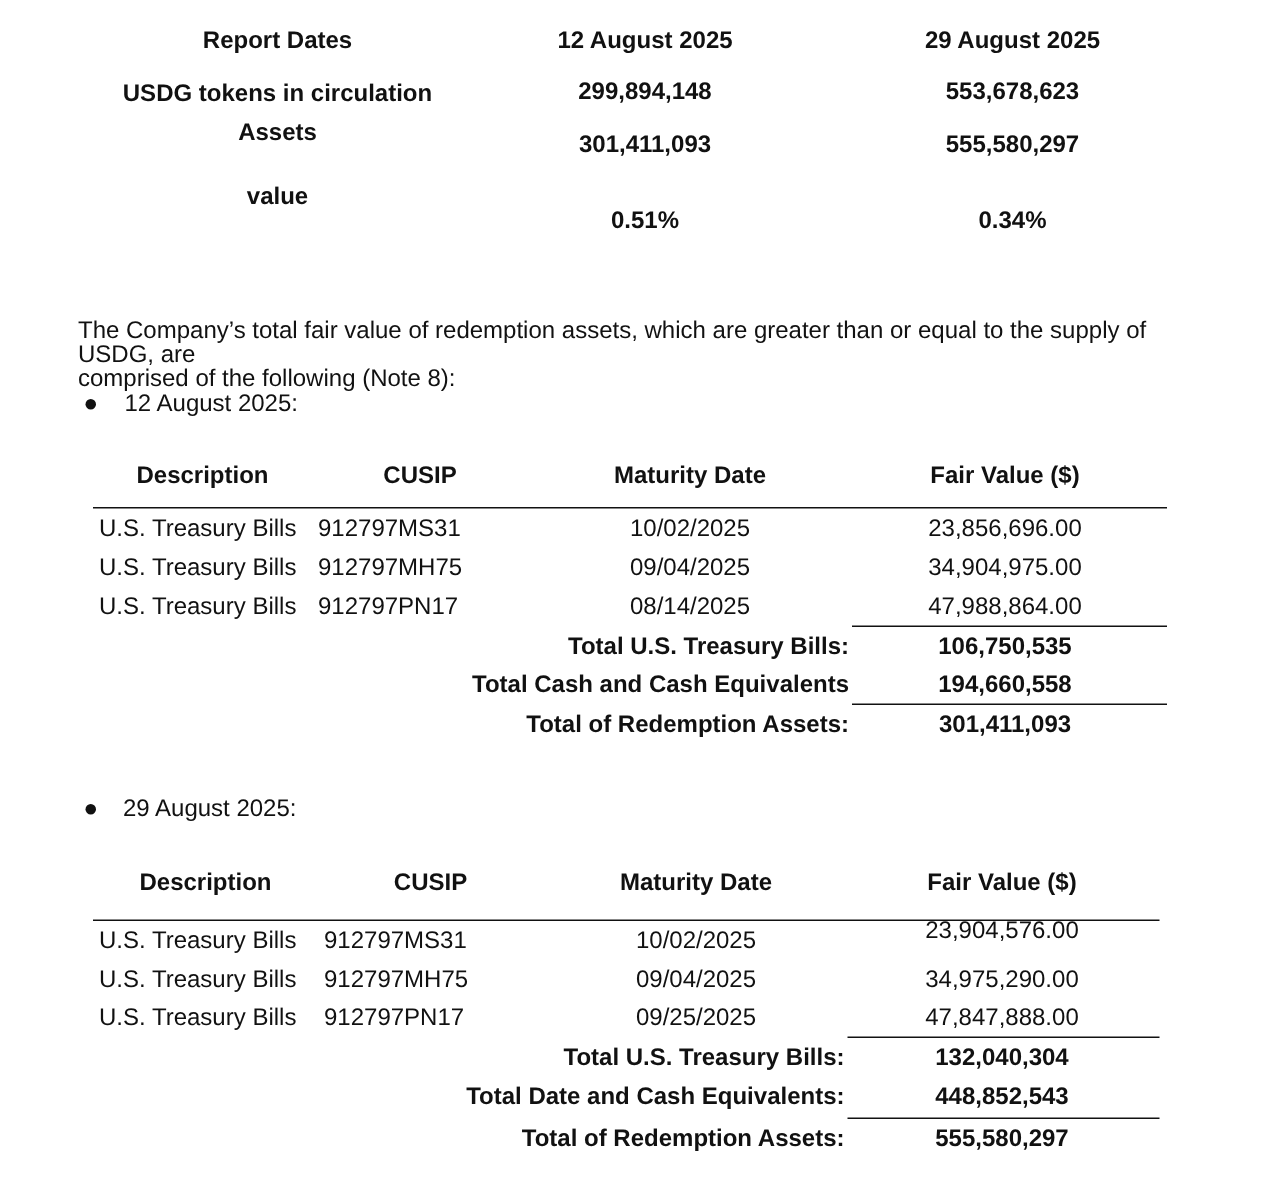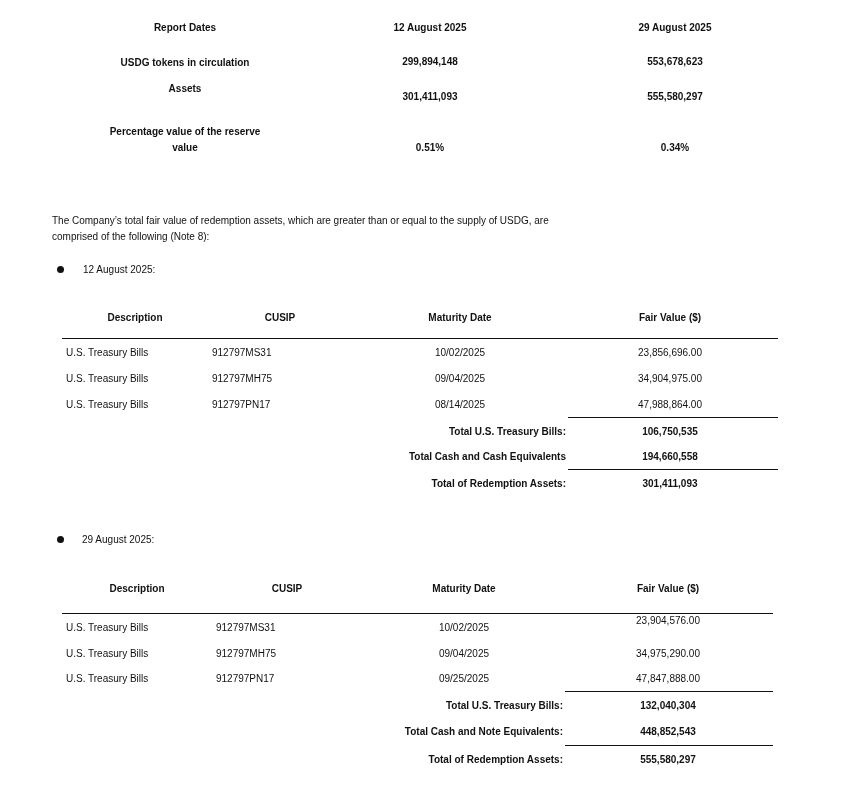--- a/index.html
+++ b/index.html
@@ -4,21 +4,21 @@
   <style>
     html, body { margin: 0; padding: 0; background: #ffffff; }
     body {
       width: 848px; height: 799px; position: relative; overflow: hidden;
       font-family: "Liberation Sans", sans-serif; color: #111111;
     }
     .abs { position: absolute; }
     .b { font-weight: bold; }
     .c { text-align: center; }
     .r { text-align: right; }
-    .t14 { font-size: 10px; line-height: 16px; }
+    .t14 { font-size: 16px; line-height: 16px; }
     .summary-label { width: 240px; }
     .hline { position: absolute; height: 0; border-top: 1.5px solid #111111; }
     .bullet {
       position: absolute; width: 7px; height: 7px; border-radius: 50%; background: #111111;
     }
   </style>
 </head>
 <body>
 
 <div>
@@ -31,21 +31,20 @@
   <div class="abs t14 b c" style="left:330px; top:54px; width:200px;">299,894,148</div>
   <div class="abs t14 b c" style="left:575px; top:54px; width:200px;">553,678,623</div>
 
   <div class="abs t14 b c summary-label" style="left:65px; top:81px;">
     <div>Assets</div>
   </div>
   <div class="abs t14 b c" style="left:330px; top:89px; width:200px;">301,411,093</div>
   <div class="abs t14 b c" style="left:575px; top:89px; width:200px;">555,580,297</div>
 
   <div class="abs t14 b c summary-label" style="left:65px; top:124px;">
-    <div>Percentage value of the reserve</div>
     <div>value</div>
   </div>
   <div class="abs t14 b c" style="left:330px; top:140px; width:200px;">0.51%</div>
   <div class="abs t14 b c" style="left:575px; top:140px; width:200px;">0.34%</div>
 </div>
 
 <div class="abs t14" style="left:52px; top:213px; width:760px;">
   <div>The Company’s total fair value of redemption assets, which are greater than or equal to the supply of USDG, are</div>
   <div>comprised of the following (Note 8):</div>
 </div>
@@ -128,21 +127,21 @@
       <div class="abs t14 c" style="left:583px; top:671px; width:170px;">47,847,888.00</div>
     </div>
 
     <div class="hline" style="left:565px; top:691px; width:208px;"></div>
 
     <div>
       <div class="abs t14 b r" style="left:290px; top:698px; width:273px;">Total U.S. Treasury Bills:</div>
       <div class="abs t14 b c" style="left:583px; top:698px; width:170px;">132,040,304</div>
     </div>
     <div>
-      <div class="abs t14 b r" style="left:290px; top:724px; width:273px;">Total Cash and Note Equivalents:</div>
+      <div class="abs t14 b r" style="left:290px; top:724px; width:273px;">Total Date and Cash Equivalents:</div>
       <div class="abs t14 b c" style="left:583px; top:724px; width:170px;">448,852,543</div>
     </div>
     <div class="hline" style="left:565px; top:745px; width:208px;"></div>
     <div>
       <div class="abs t14 b r" style="left:290px; top:752px; width:273px;">Total of Redemption Assets:</div>
       <div class="abs t14 b c" style="left:583px; top:752px; width:170px;">555,580,297</div>
     </div>
   </div>
 </div>
 

